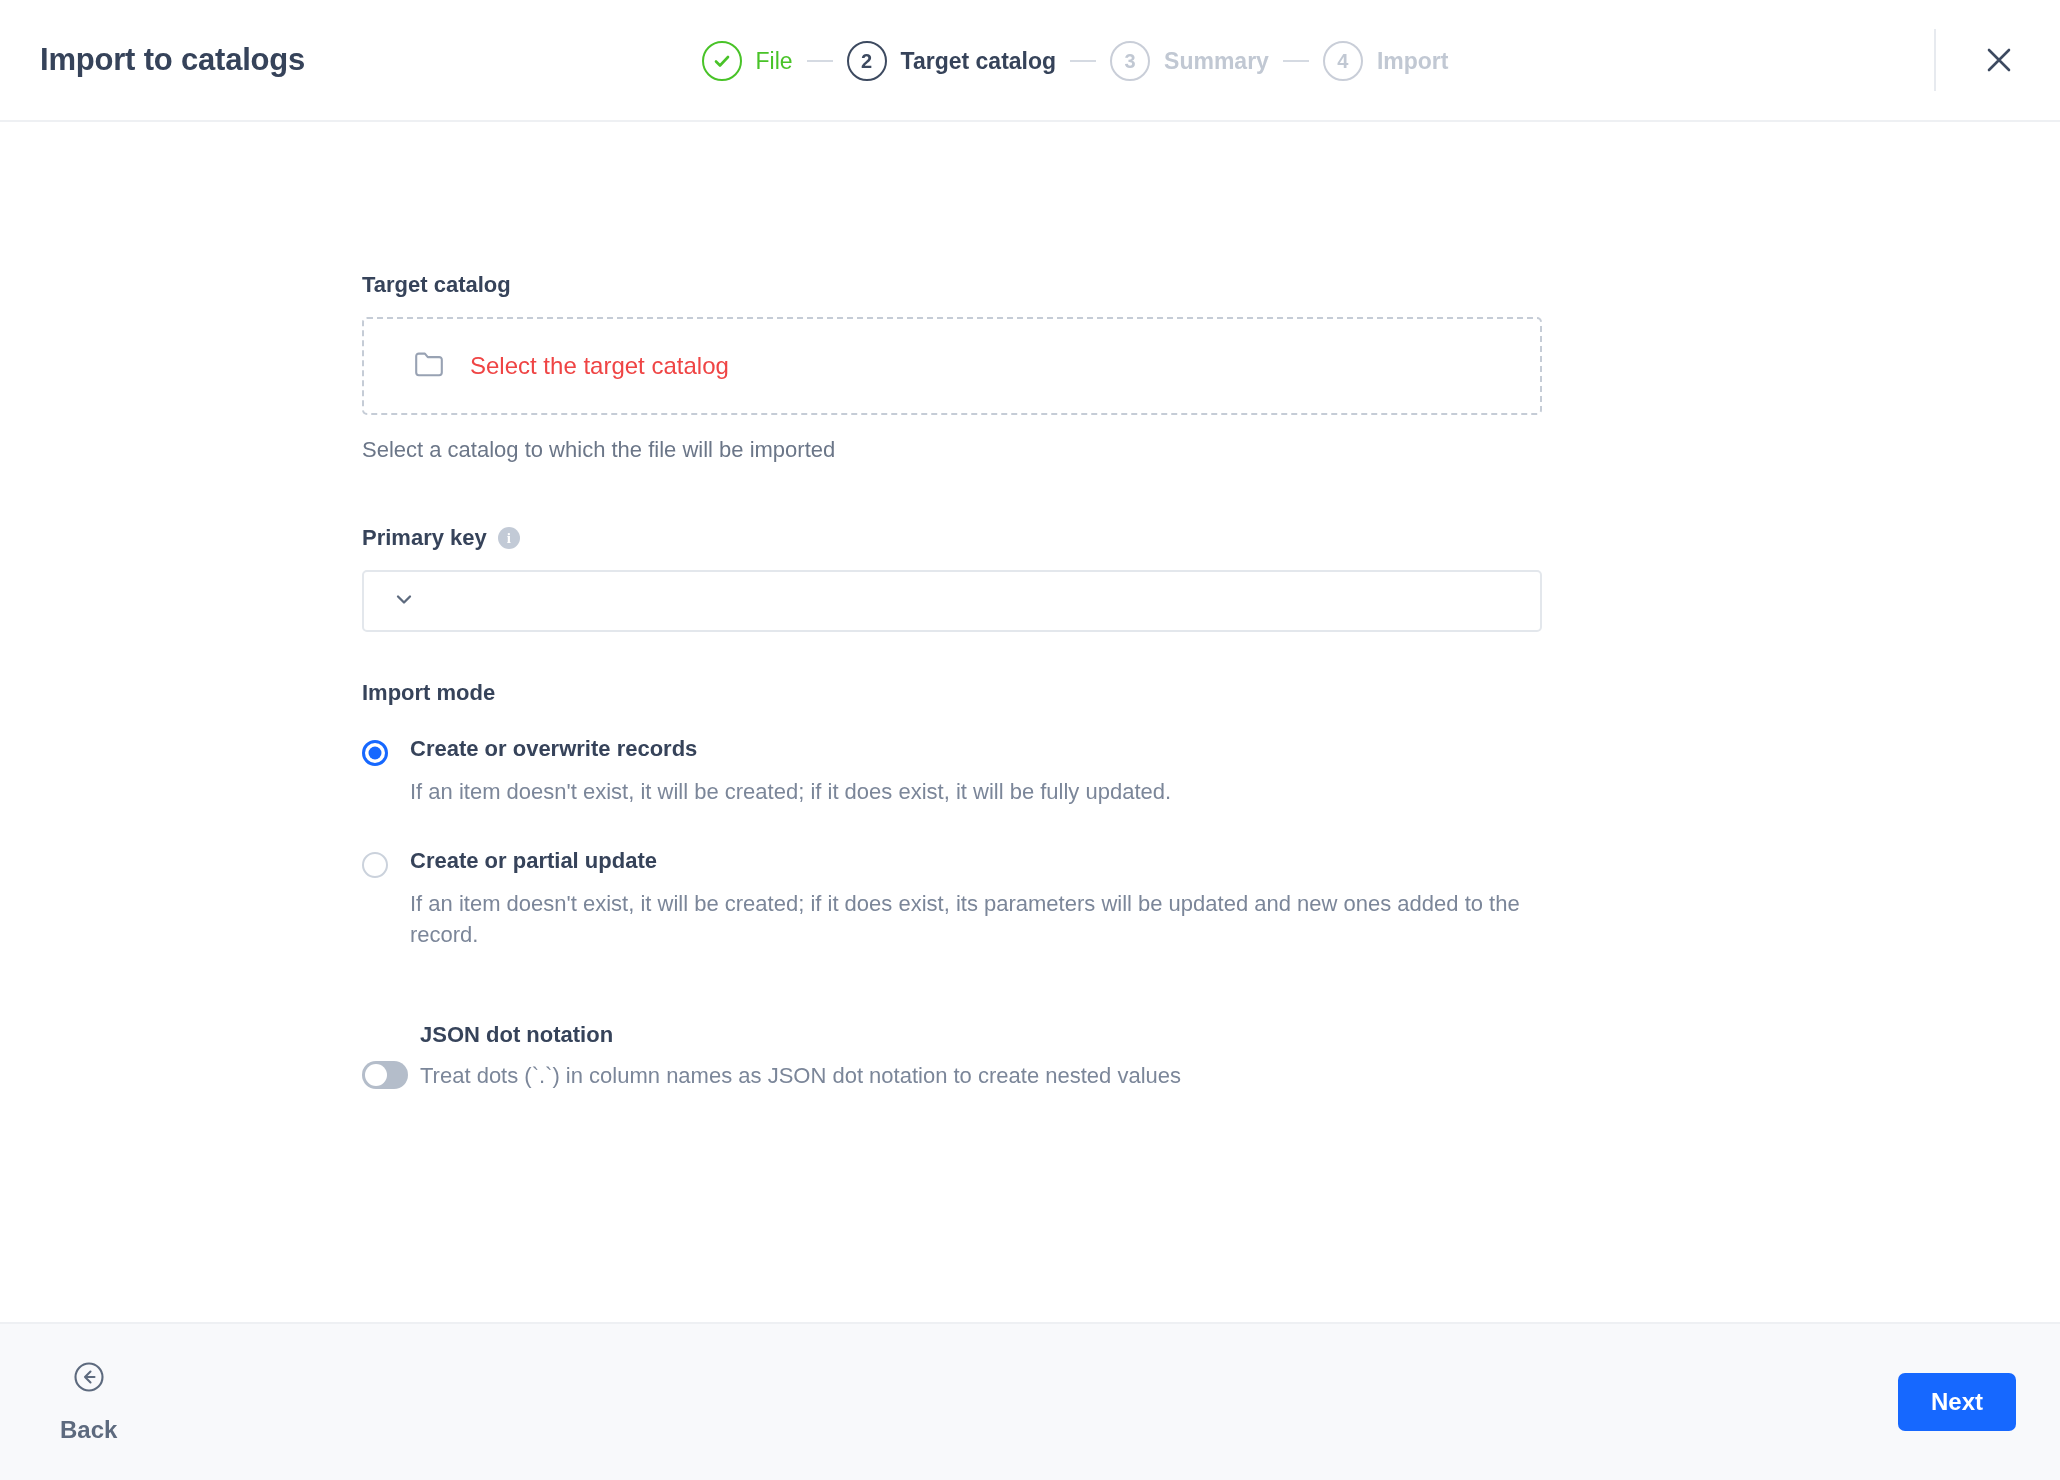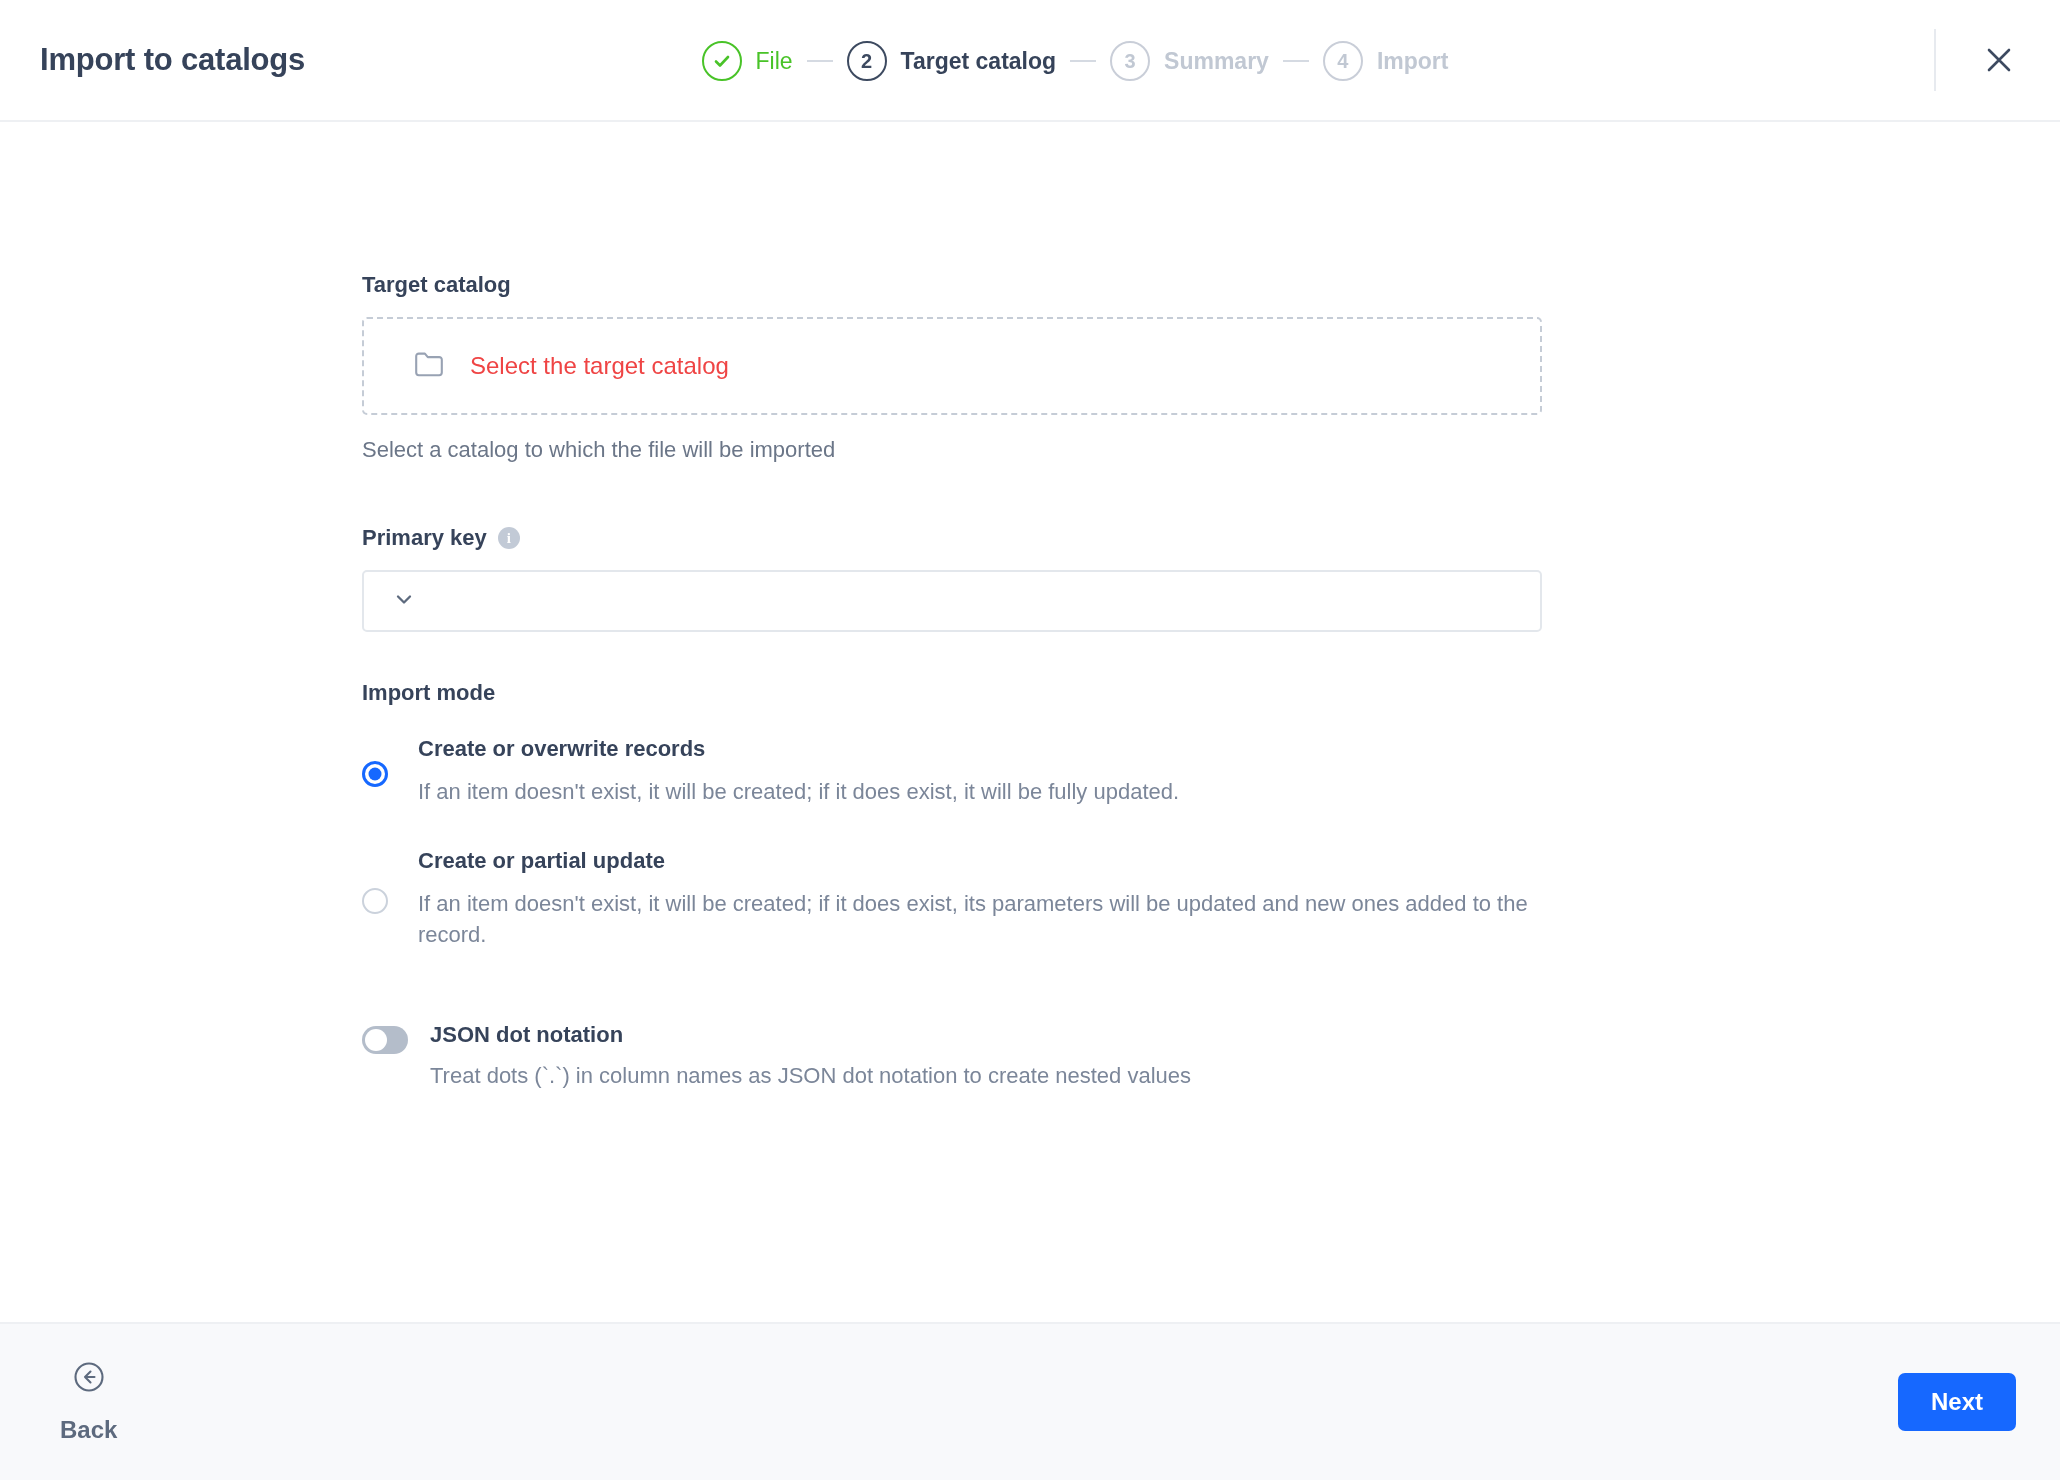--- a/index.html
+++ b/index.html
@@ -215,22 +215,22 @@
     white-space: nowrap;
     overflow: hidden;
   }
 
   .section-gap-1 { height: 62px; }
   .section-gap-2 { height: 48px; }
 
   .radio-group { margin-top: 30px; }
   .radio-row {
     display: flex;
-    align-items: center;
-    gap: 30px;
+    align-items: flex-start;
+    gap: 22px;
     cursor: pointer;
   }
   .radio {
     width: 26px;
     height: 26px;
     border-radius: 50%;
     border: 2.5px solid #cbd2dc;
     background: #fff;
     flex: 0 0 26px;
     margin-top: 4px;
@@ -262,22 +262,22 @@
     color: #7b8699;
     margin-top: 14px;
     line-height: 1.42;
     max-width: 1130px;
   }
   .radio-body { padding-top: 0; }
   .radio-block-2 { margin-top: 40px; }
 
   .toggle-row {
     display: flex;
-    align-items: flex-start;
-    gap: 22px;
+    align-items: flex-end;
+    gap: 12px;
     margin-top: 72px;
   }
   .toggle {
     width: 46px;
     height: 28px;
     border-radius: 14px;
     background: #b4bdca;
     position: relative;
     flex: 0 0 46px;
     margin-top: 4px;

